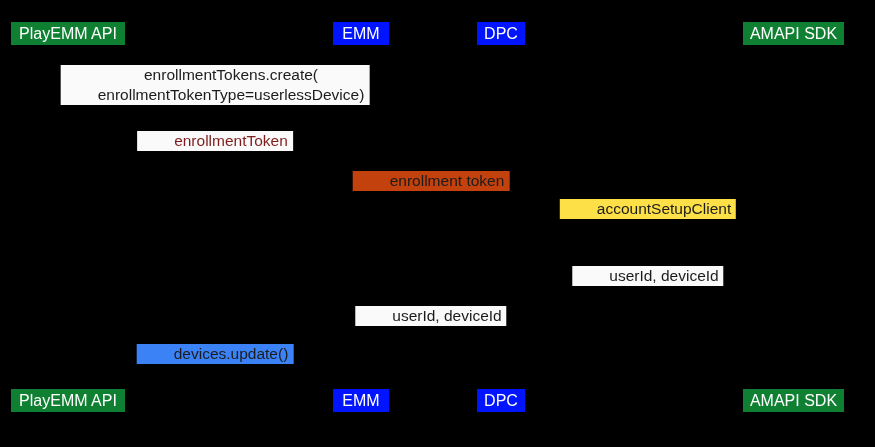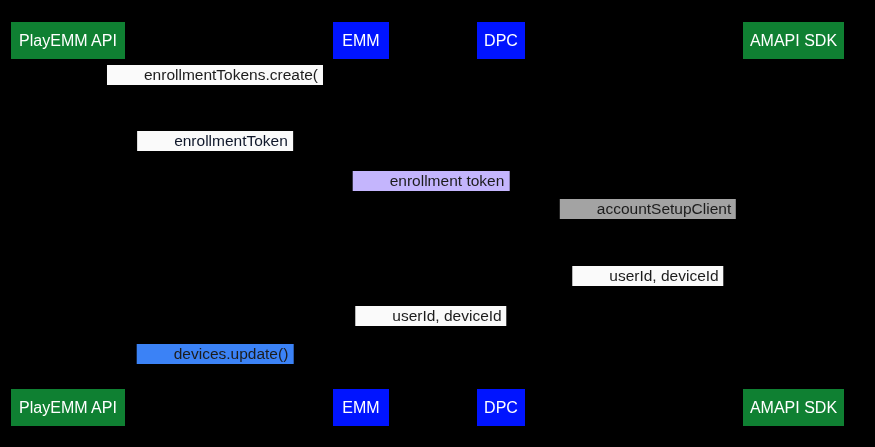--- a/index.html
+++ b/index.html
@@ -6,21 +6,21 @@
   .stage {
     position: relative;
     width: 875px;
     height: 447px;
     overflow: hidden;
     font-family: "Liberation Sans", sans-serif;
     background: #000;
   }
   .actor {
     position: absolute;
-    height: 37px;
+    height: 23px;
     display: flex;
     align-items: center;
     justify-content: center;
     font-size: 16px;
     white-space: nowrap;
   }
   .msg {
     position: absolute;
     transform: translateX(-50%);
     padding: 0 5px;
@@ -36,31 +36,32 @@
 
 <div class="stage" style="background-color: rgb(0, 0, 0);">
 
   <div class="actor" style="left: 11px; top: 22px; width: 114px; background-color: rgb(15, 128, 50); color: rgb(255, 255, 255);">PlayEMM API</div>
   <div class="actor" style="left: 333px; top: 22px; width: 56px; background-color: rgb(0, 20, 255); color: rgb(255, 255, 255);">EMM</div>
   <div class="actor" style="left: 477px; top: 22px; width: 48px; background-color: rgb(0, 20, 255); color: rgb(255, 255, 255);">DPC</div>
   <div class="actor" style="left: 743px; top: 22px; width: 101px; background-color: rgb(15, 128, 50); color: rgb(255, 255, 255);">AMAPI SDK</div>
 
   <div class="msg" style="left: 215px; top: 65px; background-color: rgb(250, 250, 250); color: rgb(28, 28, 28);">
     <div>enrollmentTokens.create(</div>
+    <div>enrollmentTokenType=userlessDevice)</div>
   </div>
 
-  <div class="msg" style="left: 215px; top: 131px; background-color: rgb(250, 250, 250); color: #0f172a;">
+  <div class="msg" style="left: 215px; top: 131px; background-color: rgb(250, 250, 250); color: #7f1d1d;">
     <div>enrollmentToken</div>
   </div>
 
-  <div class="msg" style="left: 431px; top: 171px; background-color: #c4b5fd; color: rgb(28, 28, 28);">
+  <div class="msg" style="left: 431px; top: 171px; background-color: #c2410c; color: rgb(28, 28, 28);">
     <div>enrollment token</div>
   </div>
 
-  <div class="msg" style="left: 648px; top: 199px; background-color: #a3a3a3; color: rgb(28, 28, 28);">
+  <div class="msg" style="left: 648px; top: 199px; background-color: #fde047; color: rgb(28, 28, 28);">
     <div>accountSetupClient</div>
   </div>
 
   <div class="msg" style="left: 648px; top: 266px; background-color: rgb(250, 250, 250); color: rgb(28, 28, 28);">
     <div>userId, deviceId</div>
   </div>
 
   <div class="msg" style="left: 431px; top: 306px; background-color: rgb(250, 250, 250); color: rgb(28, 28, 28);">
     <div>userId, deviceId</div>
   </div>

